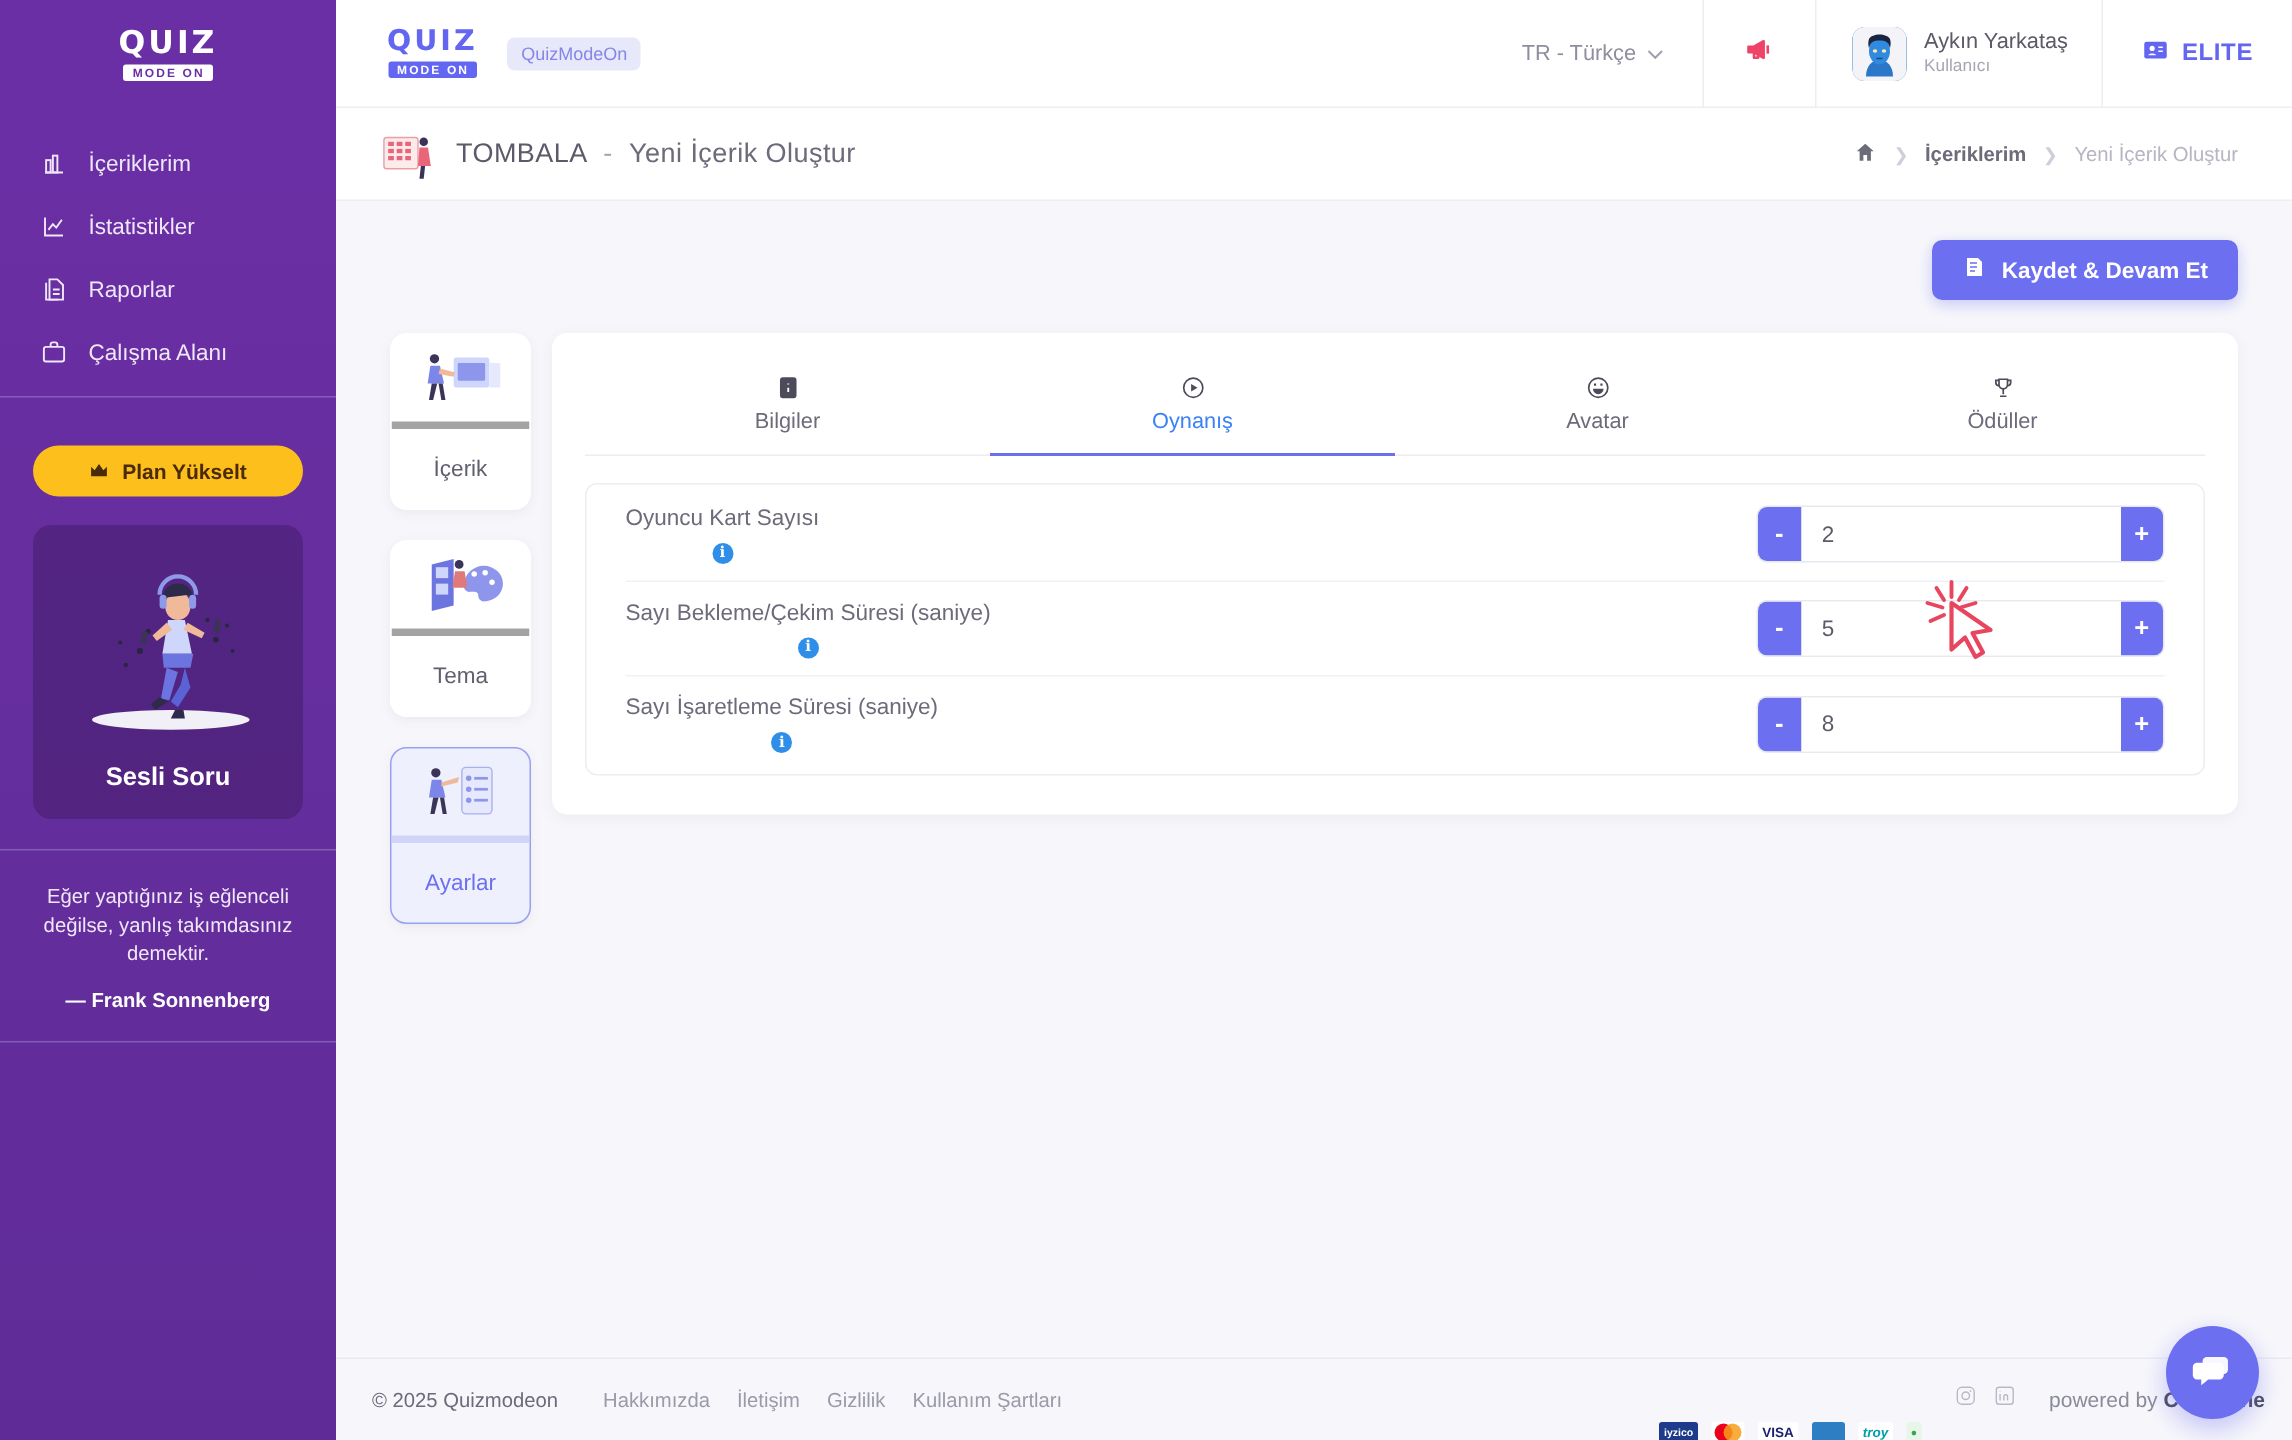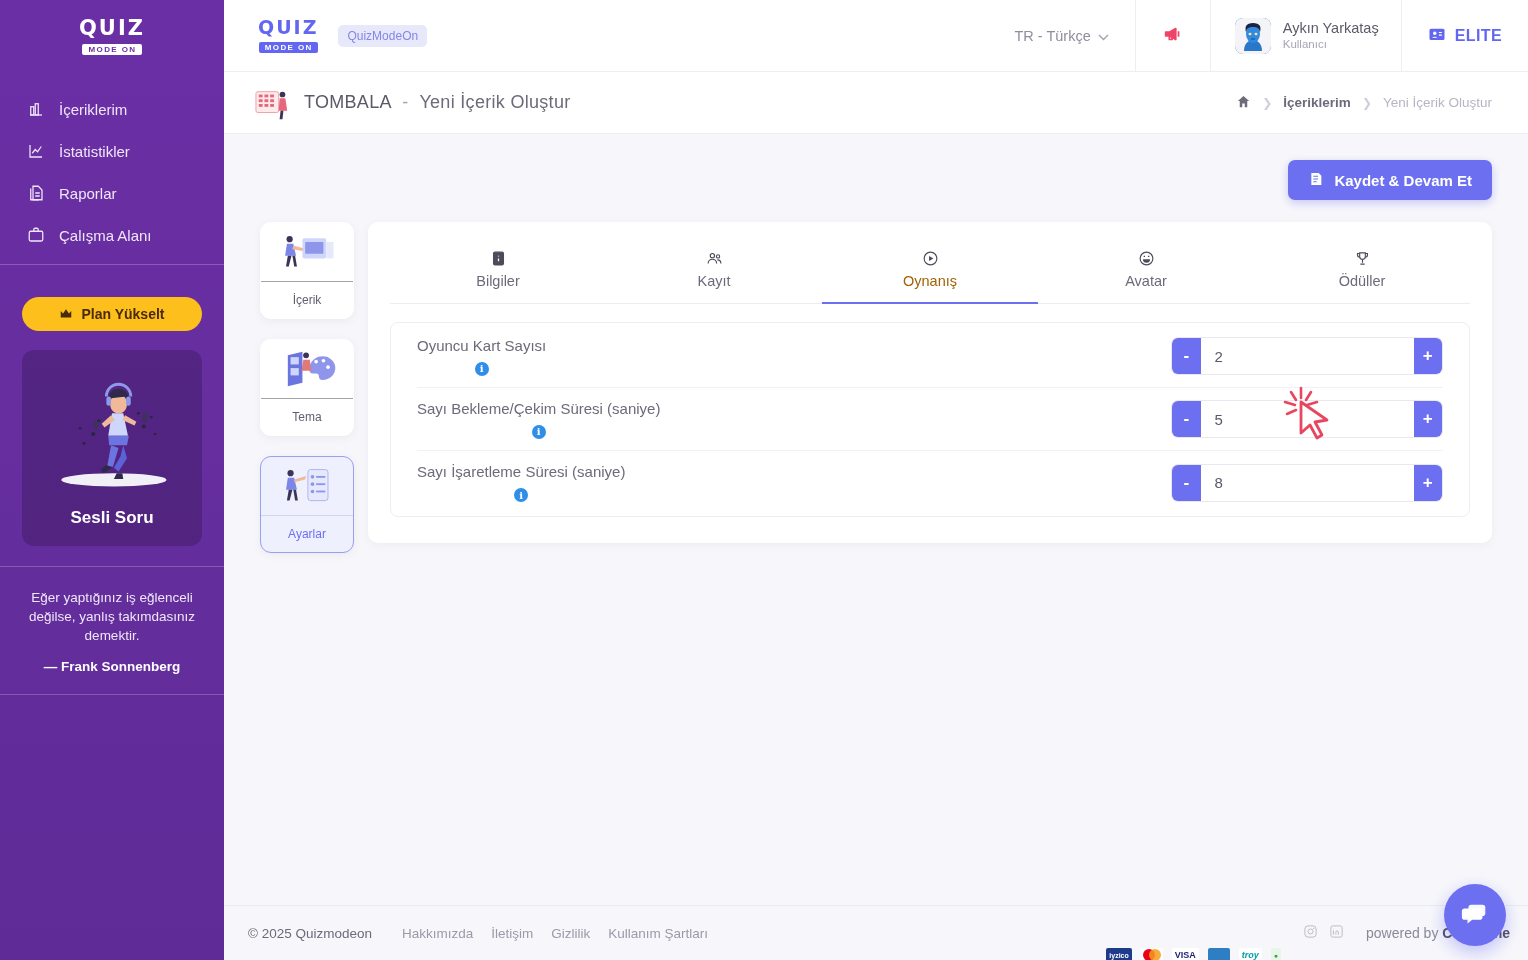--- a/index.html
+++ b/index.html
@@ -121,39 +121,39 @@
   .body-row { display: flex; gap: 14px; margin-top: 22px; align-items: flex-start; }
 
   .side-cards { width: 94px; flex: 0 0 94px; display: flex; flex-direction: column; gap: 20px; }
   .scard {
     background: #fff; border-radius: 11px; border: 1px solid transparent;
     box-shadow: 0 2px 8px rgba(40,40,80,.07); cursor: pointer; overflow: hidden;
   }
   .scard.active { background: #eef0fd; border-color: #9aa0f0; }
   .scard-art { height: 58px; display: flex; align-items: center; justify-content: center; }
   .scard-lbl {
-    height: 37px; display: flex; align-items: center; justify-content: center;
-    font-size: 12px; color: #5f5f70; border-top: 1px solid #a3a3a3;
+    height: 58px; display: flex; align-items: center; justify-content: center;
+    font-size: 15px; color: #5f5f70; border-top: 5px solid #a3a3a3;
   }
   .scard.active .scard-lbl { color: #6c6ff0; border-top-color: #cfd4f8; }
 
   .panel {
     flex: 1; background: #fff; border-radius: 10px;
     box-shadow: 0 2px 10px rgba(40,40,80,.06); padding: 14px 22px 26px 22px;
     position: relative;
   }
   .tabs { display: flex; border-bottom: 1px solid #ececf2; position: relative; }
   .tab {
     flex: 1; text-align: center; padding: 12px 0 14px 0; cursor: pointer;
     color: #6b6b7a; position: relative;
   }
   .tab .t-ico { height: 20px; display: flex; align-items: center; justify-content: center; }
   .tab .t-ico svg { width: 17px; height: 17px; stroke: #4b4b5a; fill: none; stroke-width: 1.6; }
   .tab .t-lbl { font-size: 14.5px; margin-top: 5px; }
-  .tab.active .t-lbl { color: #a16207; }
+  .tab.active .t-lbl { color: #3b82f6; }
   .tab.active::after {
     content: ""; position: absolute; left: 0; right: 0; bottom: -1px;
     height: 2px; background: #6c6ff0;
   }
 
   .settings {
     margin-top: 18px; border: 1px solid #edeef4; border-radius: 8px;
     padding: 2px 26px;
   }
   .srow {
@@ -488,31 +488,20 @@
           <div class="tabs">
             <div class="tab">
               <span class="t-ico">
                 <svg viewBox="0 0 24 24">
                     <rect x="5" y="3" width="14" height="18" rx="2" fill="#4b4b5a"></rect>
                     <path d="M12 8v1M12 12v4" stroke="#fff" stroke-width="1.8"></path>
                   </svg>
               </span>
               <div class="t-lbl">Bilgiler</div>
             </div>
-            <div class="tab">
-              <span class="t-ico">
-                <svg viewBox="0 0 24 24">
-                    <circle cx="9" cy="8" r="3"></circle>
-                    <circle cx="17" cy="9" r="2.3"></circle>
-                    <path d="M3 19c0-3.5 2.7-6 6-6s6 2.5 6 6"></path>
-                    <path d="M16 14c3 0 5 2 5 5"></path>
-                  </svg>
-              </span>
-              <div class="t-lbl">Kayıt</div>
-            </div>
             <div class="tab active">
               <span class="t-ico">
                 <svg viewBox="0 0 24 24">
                     <circle cx="12" cy="12" r="9"></circle>
                     <path d="M10 8.5l6 3.5-6 3.5z" fill="#4b4b5a" stroke="none"></path>
                   </svg>
               </span>
               <div class="t-lbl">Oynanış</div>
             </div>
             <div class="tab">

